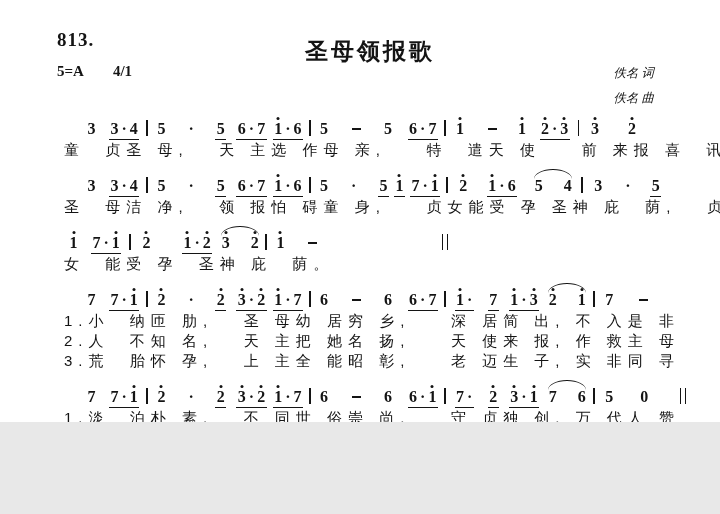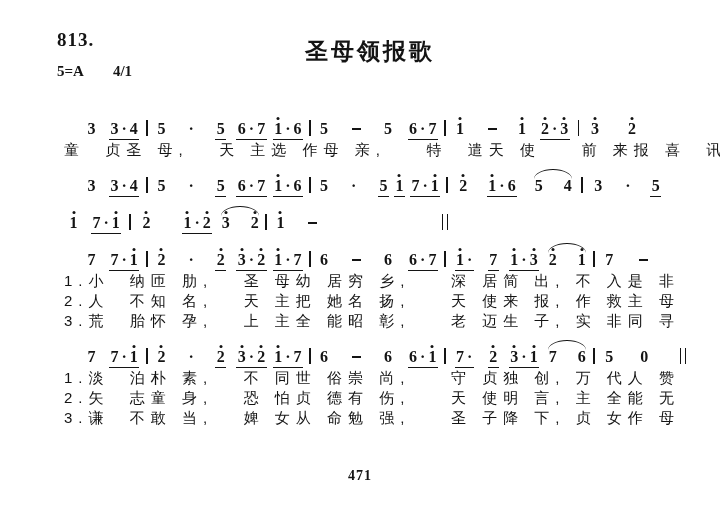--- a/index.html
+++ b/index.html
@@ -1,17 +1,17 @@
 <!DOCTYPE html>
 <html><head>
 <meta charset="utf-8">
 <style>
   html,body{margin:0;padding:0;background:#e8e8e8;}
   .page{
-    position:relative;width:720px;height:514px;background:#ffffff;
+    position:relative;width:720px;height:422px;background:#ffffff;
     font-family:"Liberation Sans",sans-serif;color:#141414;overflow:hidden;
     box-shadow:0 0 4px rgba(0,0,0,.2);
   }
   
   .song-number{
     position:absolute;left:57px;top:29px;
     font:bold 19px "Liberation Serif",serif;letter-spacing:1px;
   }
   .song-title{
     position:absolute;left:0;top:26px;width:100%;text-align:center;
@@ -61,31 +61,37 @@
 <body>
 
 <div class="page">
   <span class="song-number">813.</span>
   <h1 class="song-title">圣母领报歌</h1>
 
   <div class="meta-row">
     <span>5=A</span><span class="meter">4/1</span>
   </div>
 
+  <div class="credits">
+    <div>佚名 词</div>
+    <div>佚名 曲</div>
+  </div>
 
   <div id="score">
       <div class="score-line">
         <div class="notes" style="padding-left: 22px;"><span class="tok" style="margin-right: 12px;"><span class="nc">3</span></span><span class="tok u" style="margin-right: 7px;"><span class="nc">3</span><span class="nc">·</span><span class="nc">4</span></span><span class="tok" style="margin-right: 8px;"><span class="bar"></span></span><span class="tok" style="margin-right: 20px;"><span class="nc">5</span></span><span class="tok" style="margin-right: 20px;"><span class="nc">·</span></span><span class="tok u" style="margin-right: 10px;"><span class="nc">5</span></span><span class="tok u" style="margin-right: 6px;"><span class="nc">6</span><span class="nc">·</span><span class="nc">7</span></span><span class="tok u" style="margin-right: 6px;"><span class="nc hi">1</span><span class="nc">·</span><span class="nc">6</span></span><span class="tok" style="margin-right: 8px;"><span class="bar"></span></span><span class="tok" style="margin-right: 22px;"><span class="nc">5</span></span><span class="tok" style="margin-right: 22px;"><span class="dash"></span></span><span class="tok" style="margin-right: 14px;"><span class="nc">5</span></span><span class="tok u" style="margin-right: 6px;"><span class="nc">6</span><span class="nc">·</span><span class="nc">7</span></span><span class="tok" style="margin-right: 9px;"><span class="bar"></span></span><span class="tok" style="margin-right: 22px;"><span class="nc hi">1</span></span><span class="tok" style="margin-right: 20px;"><span class="dash"></span></span><span class="tok" style="margin-right: 12px;"><span class="nc hi">1</span></span><span class="tok u" style="margin-right: 8px;"><span class="nc hi">2</span><span class="nc">·</span><span class="nc hi">3</span></span><span class="tok" style="margin-right: 10px;"><span class="bar"></span></span><span class="tok" style="margin-right: 26px;"><span class="nc hi">3</span></span><span class="tok"><span class="nc hi">2</span></span></div>
         <div class="lyr">童  贞圣 母,   天 主选 作母 亲,    特  遣天 使    前 来报 喜  讯,</div>
       </div>
       <div class="score-line">
         <div class="notes" style="padding-left: 22px;"><span class="tok" style="margin-right: 12px;"><span class="nc">3</span></span><span class="tok u" style="margin-right: 7px;"><span class="nc">3</span><span class="nc">·</span><span class="nc">4</span></span><span class="tok" style="margin-right: 8px;"><span class="bar"></span></span><span class="tok" style="margin-right: 20px;"><span class="nc">5</span></span><span class="tok" style="margin-right: 20px;"><span class="nc">·</span></span><span class="tok u" style="margin-right: 10px;"><span class="nc">5</span></span><span class="tok u" style="margin-right: 6px;"><span class="nc">6</span><span class="nc">·</span><span class="nc">7</span></span><span class="tok u" style="margin-right: 6px;"><span class="nc hi">1</span><span class="nc">·</span><span class="nc">6</span></span><span class="tok" style="margin-right: 8px;"><span class="bar"></span></span><span class="tok" style="margin-right: 20px;"><span class="nc">5</span></span><span class="tok" style="margin-right: 20px;"><span class="nc">·</span></span><span class="tok u" style="margin-right: 5px;"><span class="nc">5</span></span><span class="tok u" style="margin-right: 5px;"><span class="nc hi">1</span></span><span class="tok u" style="margin-right: 6px;"><span class="nc">7</span><span class="nc">·</span><span class="nc hi">1</span></span><span class="tok" style="margin-right: 10px;"><span class="bar"></span></span><span class="tok" style="margin-right: 18px;"><span class="nc hi">2</span></span><span class="tok u" style="margin-right: 16px;"><span class="nc hi">1</span><span class="nc">·</span><span class="nc">6</span></span><span class="tok t" style="margin-right: 8px;"><span class="nc">5</span><span class="gap"></span><span class="nc">4</span></span><span class="tok" style="margin-right: 10px;"><span class="bar"></span></span><span class="tok" style="margin-right: 20px;"><span class="nc">3</span></span><span class="tok" style="margin-right: 18px;"><span class="nc">·</span></span><span class="tok u"><span class="nc">5</span></span></div>
+        <div class="lyr">圣  母洁 净,   领 报怕 碍童 身,    贞女能受 孕 圣神 庇  荫,   贞</div>
       </div>
       <div class="score-line">
         <div class="notes" style="padding-left: 4px;"><span class="tok" style="margin-right: 12px;"><span class="nc hi">1</span></span><span class="tok u" style="margin-right: 8px;"><span class="nc">7</span><span class="nc">·</span><span class="nc hi">1</span></span><span class="tok" style="margin-right: 10px;"><span class="bar"></span></span><span class="tok" style="margin-right: 30px;"><span class="nc hi">2</span></span><span class="tok u" style="margin-right: 8px;"><span class="nc hi">1</span><span class="nc">·</span><span class="nc hi">2</span></span><span class="tok t" style="margin-right: 5px;"><span class="nc hi">3</span><span class="gap"></span><span class="nc hi">2</span></span><span class="tok" style="margin-right: 8px;"><span class="bar"></span></span><span class="tok" style="margin-right: 22px;"><span class="nc hi">1</span></span><span class="tok" style="margin-right: 125px;"><span class="dash"></span></span><span class="tok"><span class="dbar"></span></span></div>
+        <div class="lyr">女  能受 孕  圣神 庇  荫。</div>
       </div>
       <div class="score-line">
         <div class="notes" style="padding-left: 22px;"><span class="tok" style="margin-right: 12px;"><span class="nc">7</span></span><span class="tok u" style="margin-right: 7px;"><span class="nc">7</span><span class="nc">·</span><span class="nc hi">1</span></span><span class="tok" style="margin-right: 8px;"><span class="bar"></span></span><span class="tok" style="margin-right: 20px;"><span class="nc hi">2</span></span><span class="tok" style="margin-right: 20px;"><span class="nc">·</span></span><span class="tok u" style="margin-right: 10px;"><span class="nc hi">2</span></span><span class="tok u" style="margin-right: 6px;"><span class="nc hi">3</span><span class="nc">·</span><span class="nc hi">2</span></span><span class="tok u" style="margin-right: 6px;"><span class="nc hi">1</span><span class="nc">·</span><span class="nc">7</span></span><span class="tok" style="margin-right: 8px;"><span class="bar"></span></span><span class="tok" style="margin-right: 22px;"><span class="nc">6</span></span><span class="tok" style="margin-right: 22px;"><span class="dash"></span></span><span class="tok" style="margin-right: 14px;"><span class="nc">6</span></span><span class="tok u" style="margin-right: 6px;"><span class="nc">6</span><span class="nc">·</span><span class="nc">7</span></span><span class="tok" style="margin-right: 9px;"><span class="bar"></span></span><span class="tok u" style="margin-right: 14px;"><span class="nc hi">1</span><span class="nc">·</span></span><span class="tok u" style="margin-right: 10px;"><span class="nc">7</span></span><span class="tok u" style="margin-right: 8px;"><span class="nc hi">1</span><span class="nc">·</span><span class="nc hi">3</span></span><span class="tok t" style="margin-right: 6px;"><span class="nc hi">2</span><span class="gap"></span><span class="nc hi">1</span></span><span class="tok" style="margin-right: 9px;"><span class="bar"></span></span><span class="tok" style="margin-right: 24px;"><span class="nc">7</span></span><span class="tok"><span class="dash"></span></span></div>
         <div class="lyr">1.小  纳匝 肋,   圣 母幼 居穷 乡,    深 居简 出, 不 入是 非    场,</div>
         <div class="lyr">2.人  不知 名,   天 主把 她名 扬,    天 使来 报, 作 救主 母    亲,</div>
         <div class="lyr">3.荒  胎怀 孕,   上 主全 能昭 彰,    老 迈生 子, 实 非同 寻    常,</div>
       </div>
       <div class="score-line">
         <div class="notes" style="padding-left: 22px;"><span class="tok" style="margin-right: 12px;"><span class="nc">7</span></span><span class="tok u" style="margin-right: 7px;"><span class="nc">7</span><span class="nc">·</span><span class="nc hi">1</span></span><span class="tok" style="margin-right: 8px;"><span class="bar"></span></span><span class="tok" style="margin-right: 20px;"><span class="nc hi">2</span></span><span class="tok" style="margin-right: 20px;"><span class="nc">·</span></span><span class="tok u" style="margin-right: 10px;"><span class="nc hi">2</span></span><span class="tok u" style="margin-right: 6px;"><span class="nc hi">3</span><span class="nc">·</span><span class="nc hi">2</span></span><span class="tok u" style="margin-right: 6px;"><span class="nc hi">1</span><span class="nc">·</span><span class="nc">7</span></span><span class="tok" style="margin-right: 8px;"><span class="bar"></span></span><span class="tok" style="margin-right: 22px;"><span class="nc">6</span></span><span class="tok" style="margin-right: 22px;"><span class="dash"></span></span><span class="tok" style="margin-right: 14px;"><span class="nc">6</span></span><span class="tok u" style="margin-right: 6px;"><span class="nc">6</span><span class="nc">·</span><span class="nc hi">1</span></span><span class="tok" style="margin-right: 9px;"><span class="bar"></span></span><span class="tok u" style="margin-right: 14px;"><span class="nc">7</span><span class="nc">·</span></span><span class="tok u" style="margin-right: 10px;"><span class="nc hi">2</span></span><span class="tok u" style="margin-right: 8px;"><span class="nc hi">3</span><span class="nc">·</span><span class="nc hi">1</span></span><span class="tok t" style="margin-right: 6px;"><span class="nc">7</span><span class="gap"></span><span class="nc">6</span></span><span class="tok" style="margin-right: 9px;"><span class="bar"></span></span><span class="tok" style="margin-right: 24px;"><span class="nc">5</span></span><span class="tok" style="margin-right: 30px;"><span class="nc">0</span></span><span class="tok"><span class="dbar"></span></span></div>
         <div class="lyr">1.淡  泊朴 素,   不 同世 俗崇 尚,    守 贞独 创, 万 代人 赞    扬。</div>

